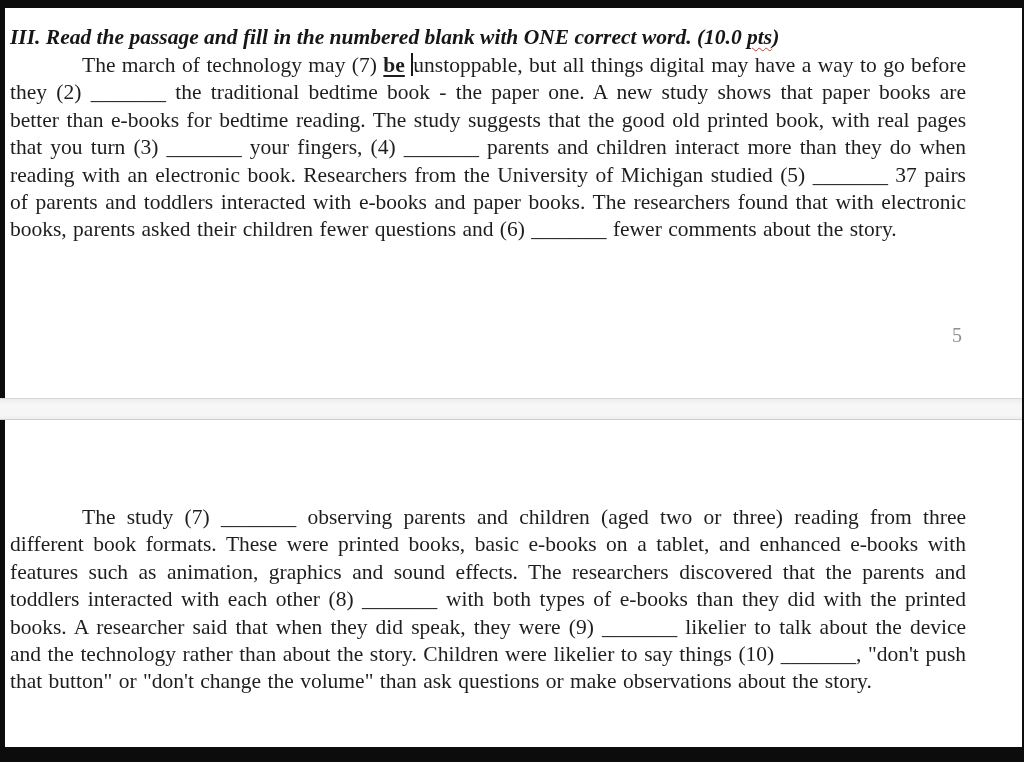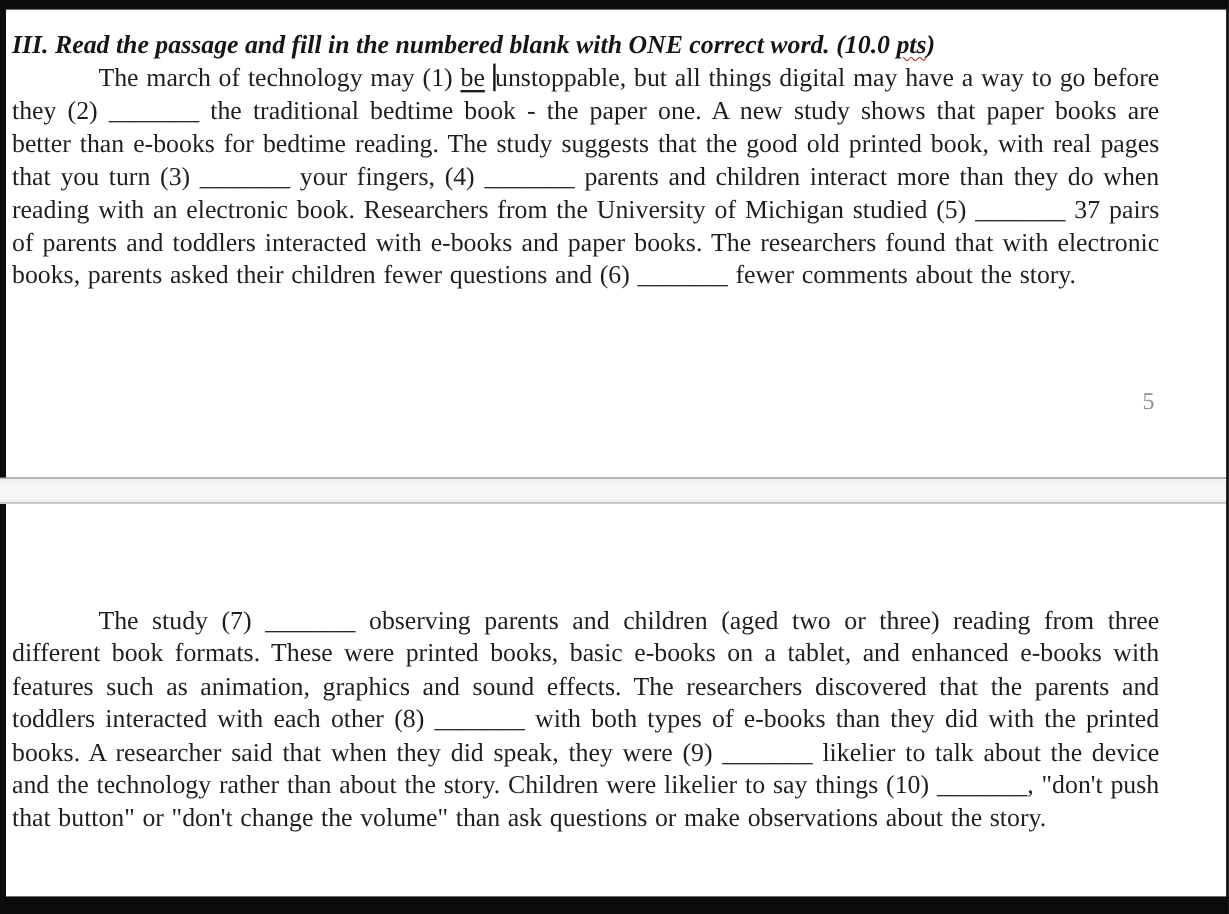--- a/index.html
+++ b/index.html
@@ -44,20 +44,21 @@
     line-height: 27.4px;
     text-align: justify;
     text-indent: 72px;
     word-spacing: 1px;
     color: #1e1e1e;
   }
   .answer-filled {
     text-decoration: underline;
     text-decoration-thickness: 1.5px;
     text-underline-offset: 3px;
+    font-weight: bold;
   }
   .caret {
     display: inline-block;
     width: 2px; height: 23px;
     background: #161616;
     vertical-align: -4px;
   }
   .page-number {
     position: absolute;
     top: 316px; right: 60px;
@@ -85,21 +86,21 @@
 <body>
 
 <div class="screen">
 
   <div class="bar bar-top"></div>
   <div class="bar bar-left"></div>
 
   <div class="page page1">
     <p class="doc-heading"><span>III. Read the passage and fill in the numbered blank with ONE correct word. (10.0 </span><span class="misspelled">pts</span><span>)</span></p>
 
-    <p class="doc-para"><span>The march of technology may (1) </span><span class="answer-filled">be</span>
+    <p class="doc-para"><span>The march of technology may (7) </span><span class="answer-filled">be</span>
       <span class="caret"></span><span>unstoppable, but all things digital may have a way to go before they (2) _______ the traditional bedtime book - the paper one. A new study shows that paper books are better than e-books for bedtime reading. The study suggests that the good old printed book, with real pages that you turn (3) _______ your fingers, (4) _______ parents and children interact more than they do when reading with an electronic book. Researchers from the University of Michigan studied (5) _______ 37 pairs of parents and toddlers interacted with e-books and paper books. The researchers found that with electronic books, parents asked their children fewer questions and (6) _______ fewer comments about the story.</span></p>
 
     <div class="page-number">5</div>
   </div>
 
   <div class="page-separator"></div>
 
   <div class="page page2">
     <p class="doc-para">The study (7) _______ observing parents and children (aged two or three) reading from three different book formats. These were printed books, basic e-books on a tablet, and enhanced e-books with features such as animation, graphics and sound effects. The researchers discovered that the parents and toddlers interacted with each other (8) _______ with both types of e-books than they did with the printed books. A researcher said that when they did speak, they were (9) _______ likelier to talk about the device and the technology rather than about the story. Children were likelier to say things (10) _______, "don't push that button" or "don't change the volume" than ask questions or make observations about the story.</p>
   </div>

